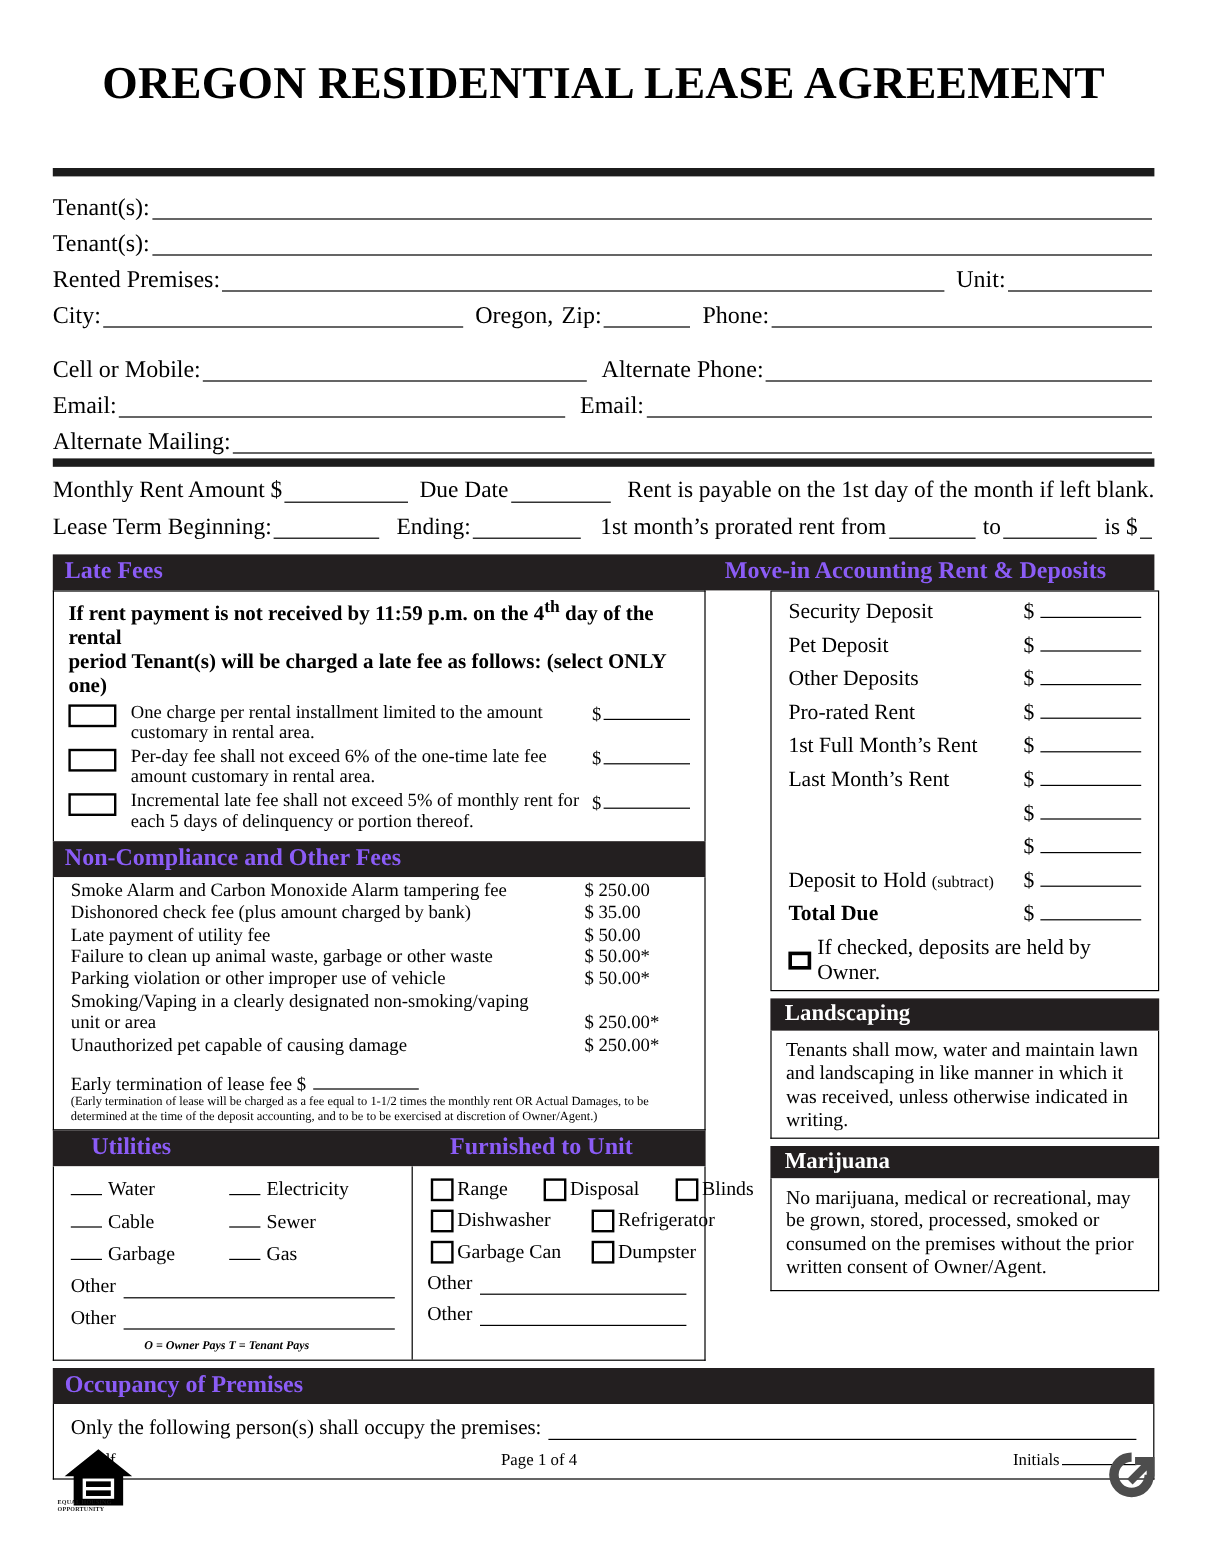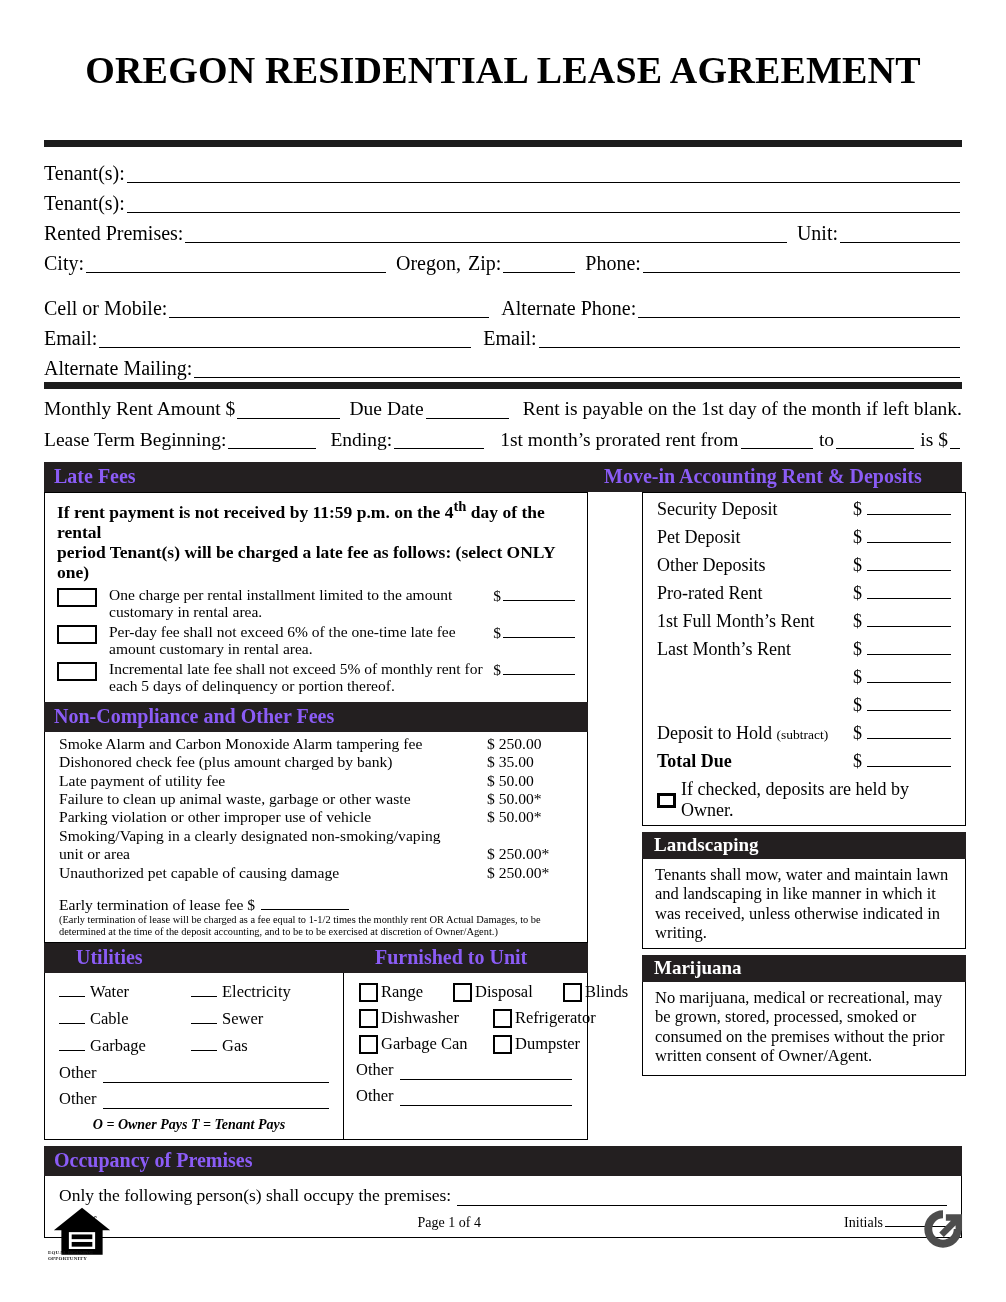--- a/index.html
+++ b/index.html
@@ -96,21 +96,21 @@
   
   .uf-body { display:flex; }
   .uf-l { width:299px; flex:0 0 299px; border-right:1.5px solid #000; padding:9px 0 6px 0; }
   .uf-r { flex:1 1 auto; padding:9px 0 6px 12px; }
   .ucols { display:flex; padding-left:14px; font-size:16.5px; }
   .ucol { width:132px; }
   .uline { margin-bottom:7px; white-space:nowrap; }
   .ush { display:inline-block; width:26px; border-bottom:1.6px solid #000; height:13px; margin-right:5px; }
   .uother { display:flex; align-items:baseline; font-size:16.5px; padding-left:14px; margin-bottom:6px; }
   .uother .ln { flex:1 1 auto; margin-left:6px; margin-right:14px; }
-  .unote { text-align:center; font-size:14px; font-style:italic; font-weight:bold; padding-top:2px; padding-right:10px; }
+  .unote { text-align:center; font-size:10px; font-style:italic; font-weight:bold; padding-top:2px; padding-right:10px; }
 
   .fgrid { font-size:16.5px; }
   .frw { display:flex; margin-bottom:6px; }
   .fitem { display:flex; align-items:center; }
   .sqbox { width:19px; height:19px; border:2.5px solid #000; background:#fff; flex:0 0 19px; }
   .fitem span { margin-left:3px; white-space:nowrap; }
   .fother { display:flex; align-items:baseline; font-size:16.5px; margin-bottom:6px; }
   .fother .ln { flex:1 1 auto; margin-left:6px; margin-right:56px; }
 
   

